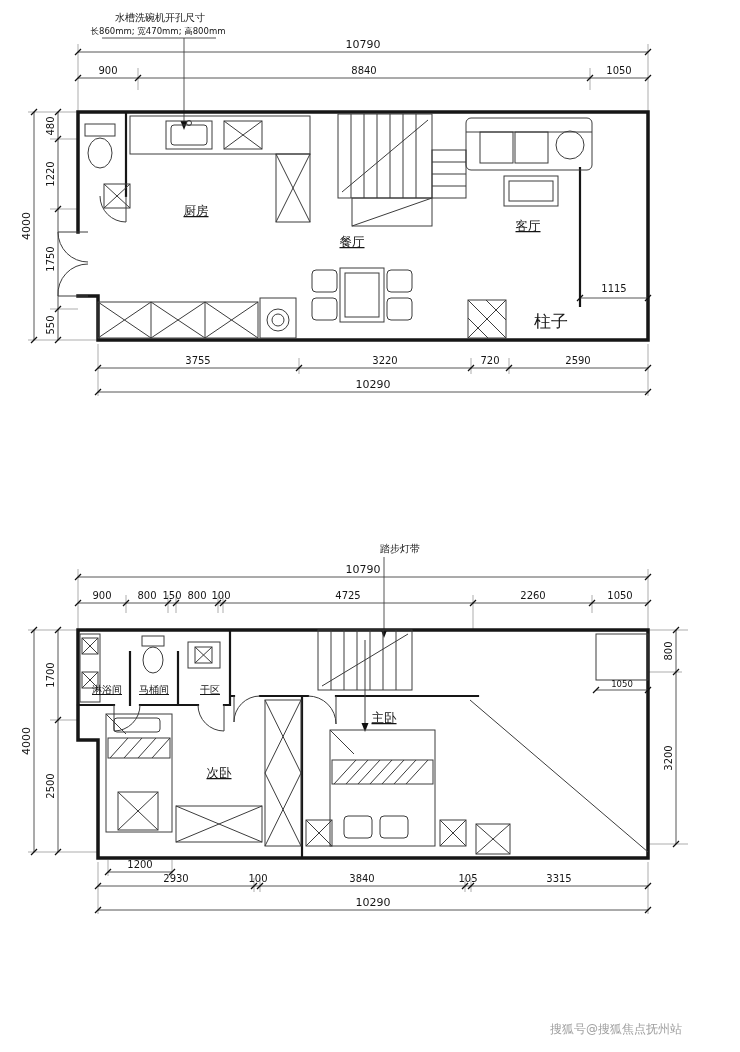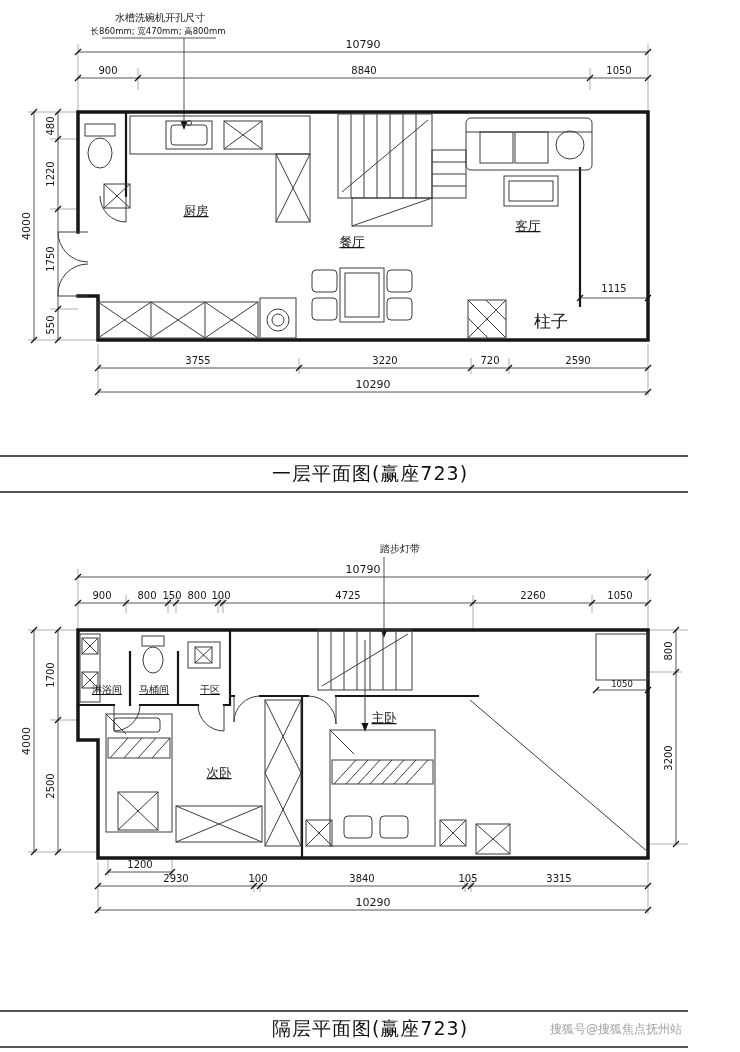--- a/index.html
+++ b/index.html
@@ -164,23 +164,20 @@
       <path class="tick" d="M577,301 l6,-6 M645,301 l6,-6"></path>
       <text class="dts" x="614" y="292">1115</text>
     </g>
 
     <text class="lbl" x="196" y="215">厨房</text>
     <text class="lbl" x="352" y="246">餐厅</text>
     <text class="lbl" x="528" y="230">客厅</text>
     <text class="big" x="551" y="327">柱子</text>
   </svg>
 
-  <div class="band" id="band1">
-    <span class="t-title">一层平面图(赢座723)</span>
-  </div>
 
   <svg id="svg2" width="740" height="440" viewBox="0 0 740 440">
 
     <g>
       <text class="note" x="400" y="52">踏步灯带</text>
       <path class="d" d="M384,57 V130"></path>
       <path class="arr" d="M384,138 l-3.5,-9 h7 z"></path>
     </g>
 
     <g>
@@ -314,19 +311,16 @@
       <path d="M476,324 l34,30 M510,324 l-34,30"></path>
     </g>
 
     <text class="lbl2" x="107" y="193">淋浴间</text>
     <text class="lbl2" x="154" y="193">马桶间</text>
     <text class="lbl2" x="210" y="193">干区</text>
     <text class="lbl" x="219" y="277">次卧</text>
     <text class="lbl" x="384" y="222">主卧</text>
   </svg>
 
-  <div class="band" id="band2">
-    <span class="t-title">隔层平面图(赢座723)</span>
-  </div>
 
   <div class="wm">搜狐号@搜狐焦点抚州站</div>
 
 </div>
 
 </body></html>

